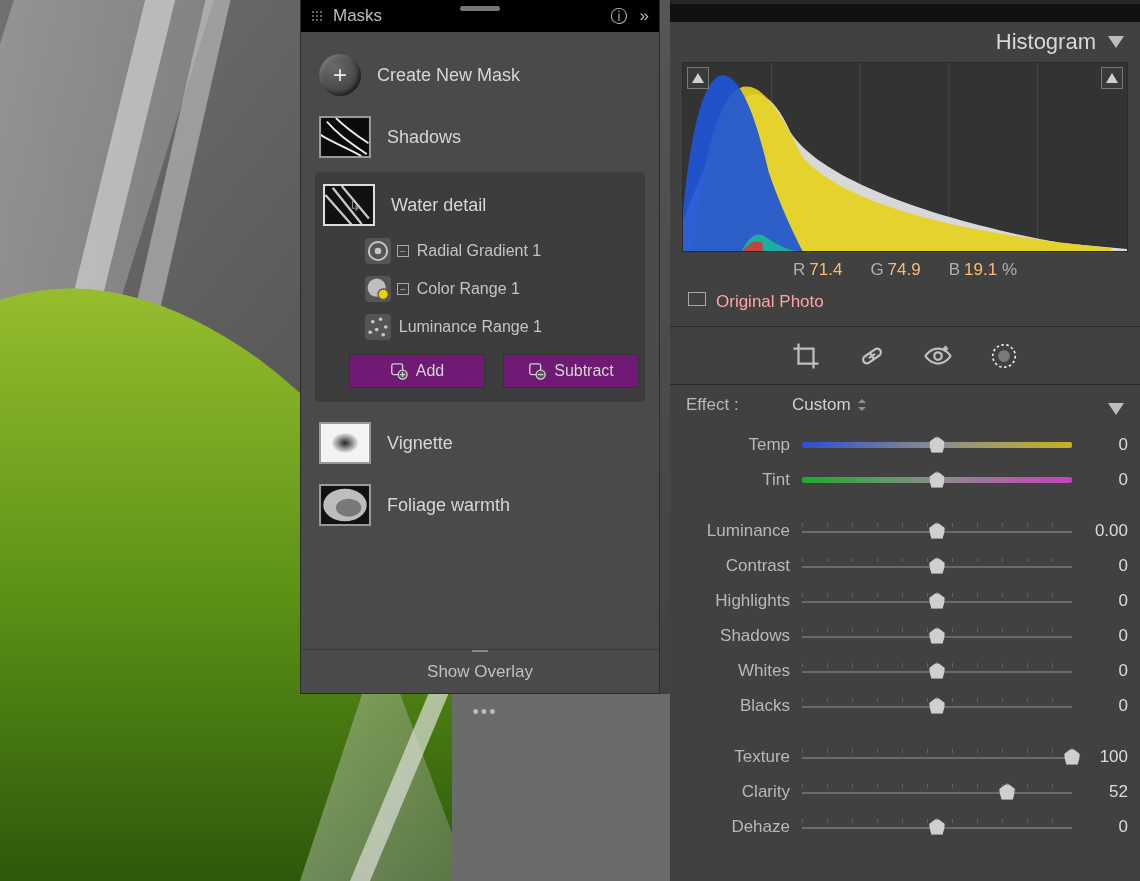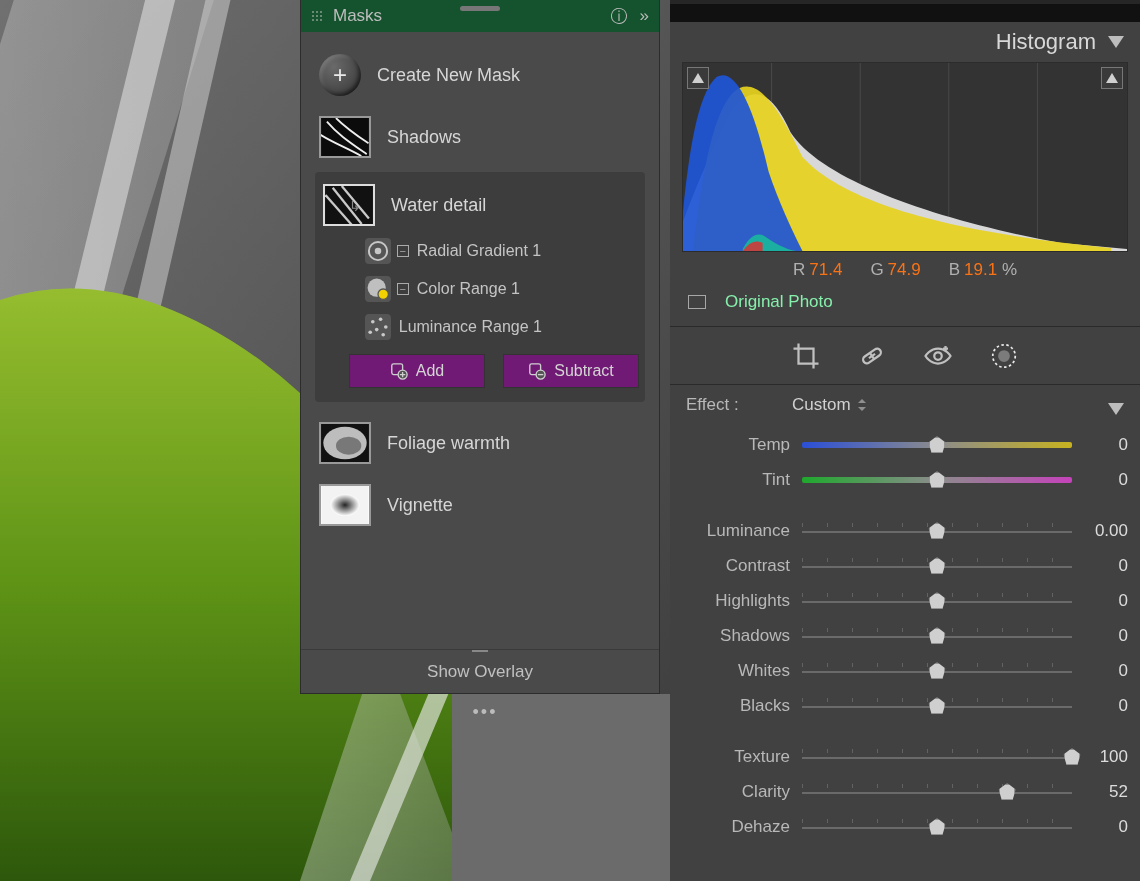--- a/index.html
+++ b/index.html
@@ -20,21 +20,21 @@
   }
   
   .masks-panel {
     position:absolute; left:300px; top:0; width:360px; height:694px;
     background:#4a4a4a;
     border:1px solid #2c2c2c;
     border-top:none;
   }
   .masks-header {
     height:32px; display:flex; align-items:center;
-    padding:1px 10px; background:#14532d; position:relative;
+    padding:1px 10px; background:#000000; position:relative;
   }
   .masks-header .dotgrid {
     width:12px; height:12px; margin-right:10px; opacity:.7;
   }
   .masks-header .title { font-size:17px; color:#bdbdbd; }
   .masks-header .drag-handle {
     position:absolute; left:50%; top:6px; transform:translateX(-50%);
     width:40px; height:5px; border-radius:3px;
     background:#777;
   }
@@ -137,24 +137,24 @@
     cursor:pointer;
   }
   .hist-corner.left{left:4px} .hist-corner.right{right:4px}
   .hist-corner .t{
     width:0;height:0;border-left:6px solid transparent;border-right:6px solid transparent;border-bottom:10px solid #cfcfcf;
   }
   .rgb-row{
     display:flex; justify-content:center; gap:28px;
     font-size:17px; color:#b0b0b0; padding:8px 0;
   }
-  .rgb-row b{ color:#f97316; font-weight:500; margin-left:4px }
+  .rgb-row b{ color:#fdba74; font-weight:500; margin-left:4px }
   .orig-row{
-    display:flex; align-items:center; gap:19px; padding:4px 18px 14px 18px;
-    color:#86efac; font-size:17px;
+    display:flex; align-items:flex-start; gap:10px; padding:4px 18px 14px 18px;
+    color:#fca5a5; font-size:17px;
     border-bottom:1px solid #2a2a2a;
   }
   .orig-row .box{ width:18px; height:14px; border:1.5px solid #a7a7a7 }
   .tool-row{
     height:58px; display:flex; align-items:center; justify-content:center; gap:36px;
     border-bottom:1px solid #2a2a2a;
   }
   .tool-row .tool{ width:30px; height:30px; color:#c0c0c0; cursor:pointer; position:relative }
   .tool svg{ width:100%; height:100% }
   .tool.active{ color:#e8e8e8 }
@@ -339,44 +339,44 @@
             <rect x="2" y="2" width="12" height="12" rx="2" fill="none" stroke="#cfcfcf" stroke-width="1.5"></rect>
             <circle cx="14" cy="14" r="5" fill="#525252" stroke="#cfcfcf" stroke-width="1.5"></circle>
             <path d="M11 14 h6" stroke="#cfcfcf" stroke-width="1.5"></path>
           </svg>
           <span>Subtract</span>
         </div>
       </div>
     </div>
 
     <div class="mask-row">
-      <div class="mask-thumb">
-        <svg viewBox="0 0 52 42">
-            <rect width="52" height="42" fill="#111"></rect>
-          <ellipse cx="26" cy="21" rx="24" ry="18" fill="#dcdcdc" opacity=".85"></ellipse>
-          <ellipse cx="30" cy="24" rx="14" ry="10" fill="#111" opacity=".4"></ellipse>
-          </svg>
-      </div>
-      <div class="mask-label">Foliage warmth</div>
-    </div>
-
-    <div class="mask-row">
       <div class="mask-thumb" style="background:#fff">
         <svg viewBox="0 0 52 42">
             <defs>
               <radialGradient id="vg">
                 <stop offset="0" stop-color="#000"></stop>
                 <stop offset="1" stop-color="#fff"></stop>
               </radialGradient>
             </defs>
           <rect width="52" height="42" fill="#f3f3f3"></rect>
             <ellipse cx="26" cy="21" rx="16" ry="12" fill="url(#vg)" opacity=".85"></ellipse>
           </svg>
       </div>
       <div class="mask-label">Vignette</div>
+    </div>
+
+    <div class="mask-row">
+      <div class="mask-thumb">
+        <svg viewBox="0 0 52 42">
+            <rect width="52" height="42" fill="#111"></rect>
+          <ellipse cx="26" cy="21" rx="24" ry="18" fill="#dcdcdc" opacity=".85"></ellipse>
+          <ellipse cx="30" cy="24" rx="14" ry="10" fill="#111" opacity=".4"></ellipse>
+          </svg>
+      </div>
+      <div class="mask-label">Foliage warmth</div>
     </div>
   </div>
 
   <div class="masks-footer">
     <div class="chk"></div>
     <div class="lbl">Show Overlay</div>
     <div class="color-swatch"></div>
     <div class="dots">•••</div>
   </div>
 </div>

